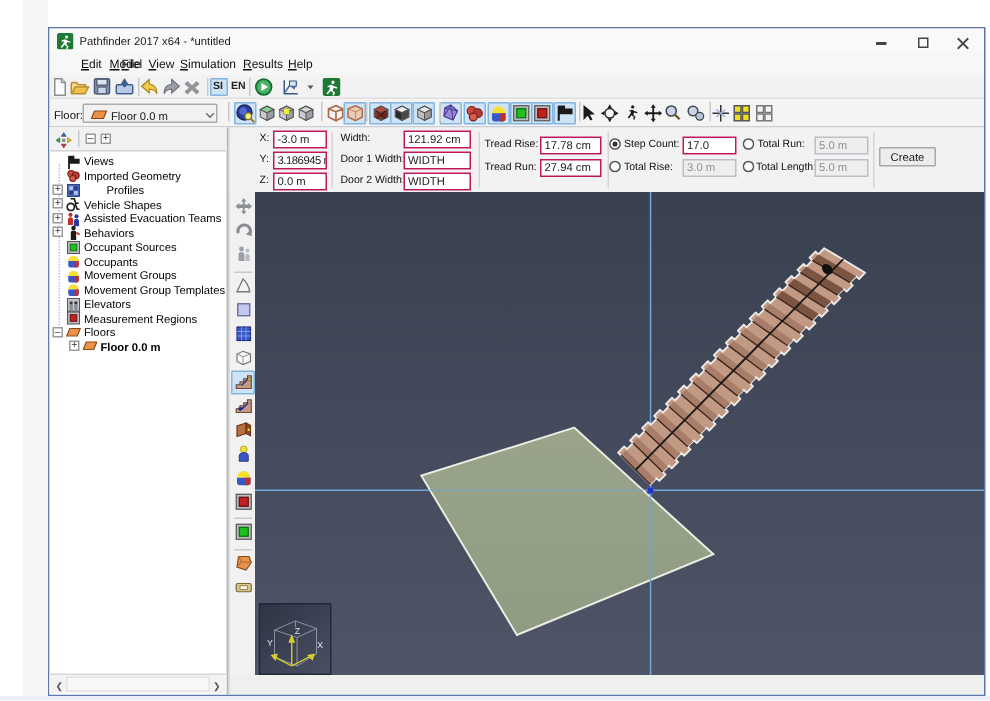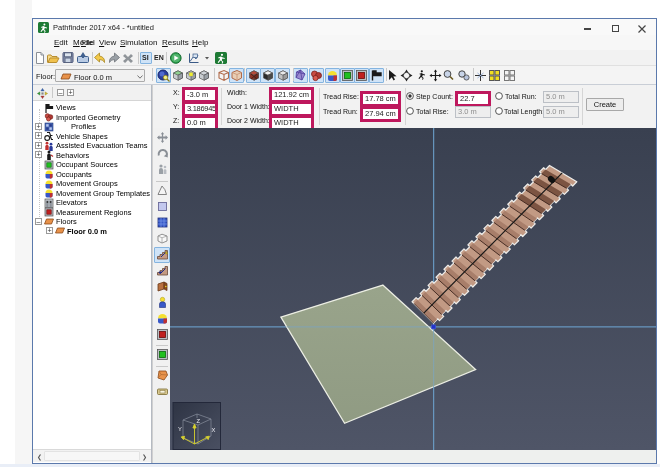--- a/index.html
+++ b/index.html
@@ -1,18 +1,18 @@
 <!DOCTYPE html>
 <html><head><meta charset="utf-8"><style>
 *{margin:0;padding:0;box-sizing:border-box;}
 html,body{width:660px;height:467px;background:#fff;overflow:hidden;font-family:"Liberation Sans",sans-serif;}
 #page{position:relative;width:524px;height:467px;background:#fff;}
 .abs{position:absolute;}
 #win{position:absolute;left:32px;top:18px;width:625px;height:446px;border:1px solid #5b79ac;background:#f4f4f4;}
-.inp{position:absolute;background:#fff;border:3px solid #be185d;font-size:7.5px;color:#222;padding:1px 2px;line-height:8px;white-space:nowrap;overflow:hidden;}
+.inp{position:absolute;background:#fff;border:1px solid #be185d;font-size:7.5px;color:#222;padding:1px 2px;line-height:8px;white-space:nowrap;overflow:hidden;}
 .ginp{position:absolute;background:#eeeeee;border:1px solid #bcc0c6;font-size:7.5px;color:#909090;padding:1px 2px;line-height:8px;white-space:nowrap;overflow:hidden;}
 .sep{position:absolute;width:1px;background:#c9c9c9;}
 .selbg{position:absolute;background:#cfe3f7;border:1px solid #84b4e0;border-radius:1px;}
 .pm{position:absolute;width:7px;height:7px;border:1px solid #9a9a9a;background:#fff;font-size:7px;line-height:5px;text-align:center;color:#333;}
 .lb{font-size:7px;color:#111;white-space:nowrap;position:absolute;}
 </style></head><body>
 <div id="page">
 <div class="abs" style="left:15px;top:0;width:17px;height:464px;background:#f6f6f6;"></div>
 <div class="abs" style="left:0;top:464px;width:660px;height:3px;background:#e9eef7;"></div>
 <div id="win">
@@ -345,21 +345,21 @@
  <span class="lb" style="left:170px;top:8px;">Tread Rise:</span>
         <div class="inp" style="left:207px;top:5.5px;width:41px;">17.78 cm</div>
  <span class="lb" style="left:170px;top:23px;">Tread Run:</span>
         <div class="inp" style="left:207px;top:20.5px;width:41px;">27.94 cm</div>
  <div class="sep" style="left:252px;top:3px;height:37px;background:#d5d5d5;"></div>
  <svg class="abs" style="left:253px;top:7px" width="8" height="8">
           <circle cx="4" cy="4" r="3.4" fill="#fff" stroke="#555"></circle>
           <circle cx="4" cy="4" r="1.7" fill="#333"></circle>
         </svg>
  <span class="lb" style="left:263px;top:8px;">Step Count:</span>
-        <div class="inp" style="left:302px;top:5.5px;width:36px;">22.7</div>
+        <div class="inp" style="left:302px;top:5.5px;width:36px;">17.0</div>
  <svg class="abs" style="left:253px;top:22px" width="8" height="8">
           <circle cx="4" cy="4" r="3.4" fill="#fff" stroke="#555"></circle>
         </svg>
  <span class="lb" style="left:263px;top:23px;">Total Rise:</span>
         <div class="ginp" style="left:302px;top:20.5px;width:36px;">3.0 m</div>
  <svg class="abs" style="left:342px;top:7px" width="8" height="8">
           <circle cx="4" cy="4" r="3.4" fill="#fff" stroke="#555"></circle>
         </svg>
  <span class="lb" style="left:352px;top:8px;">Total Run:</span>
         <div class="ginp" style="left:390px;top:5.5px;width:36px;">5.0 m</div>

